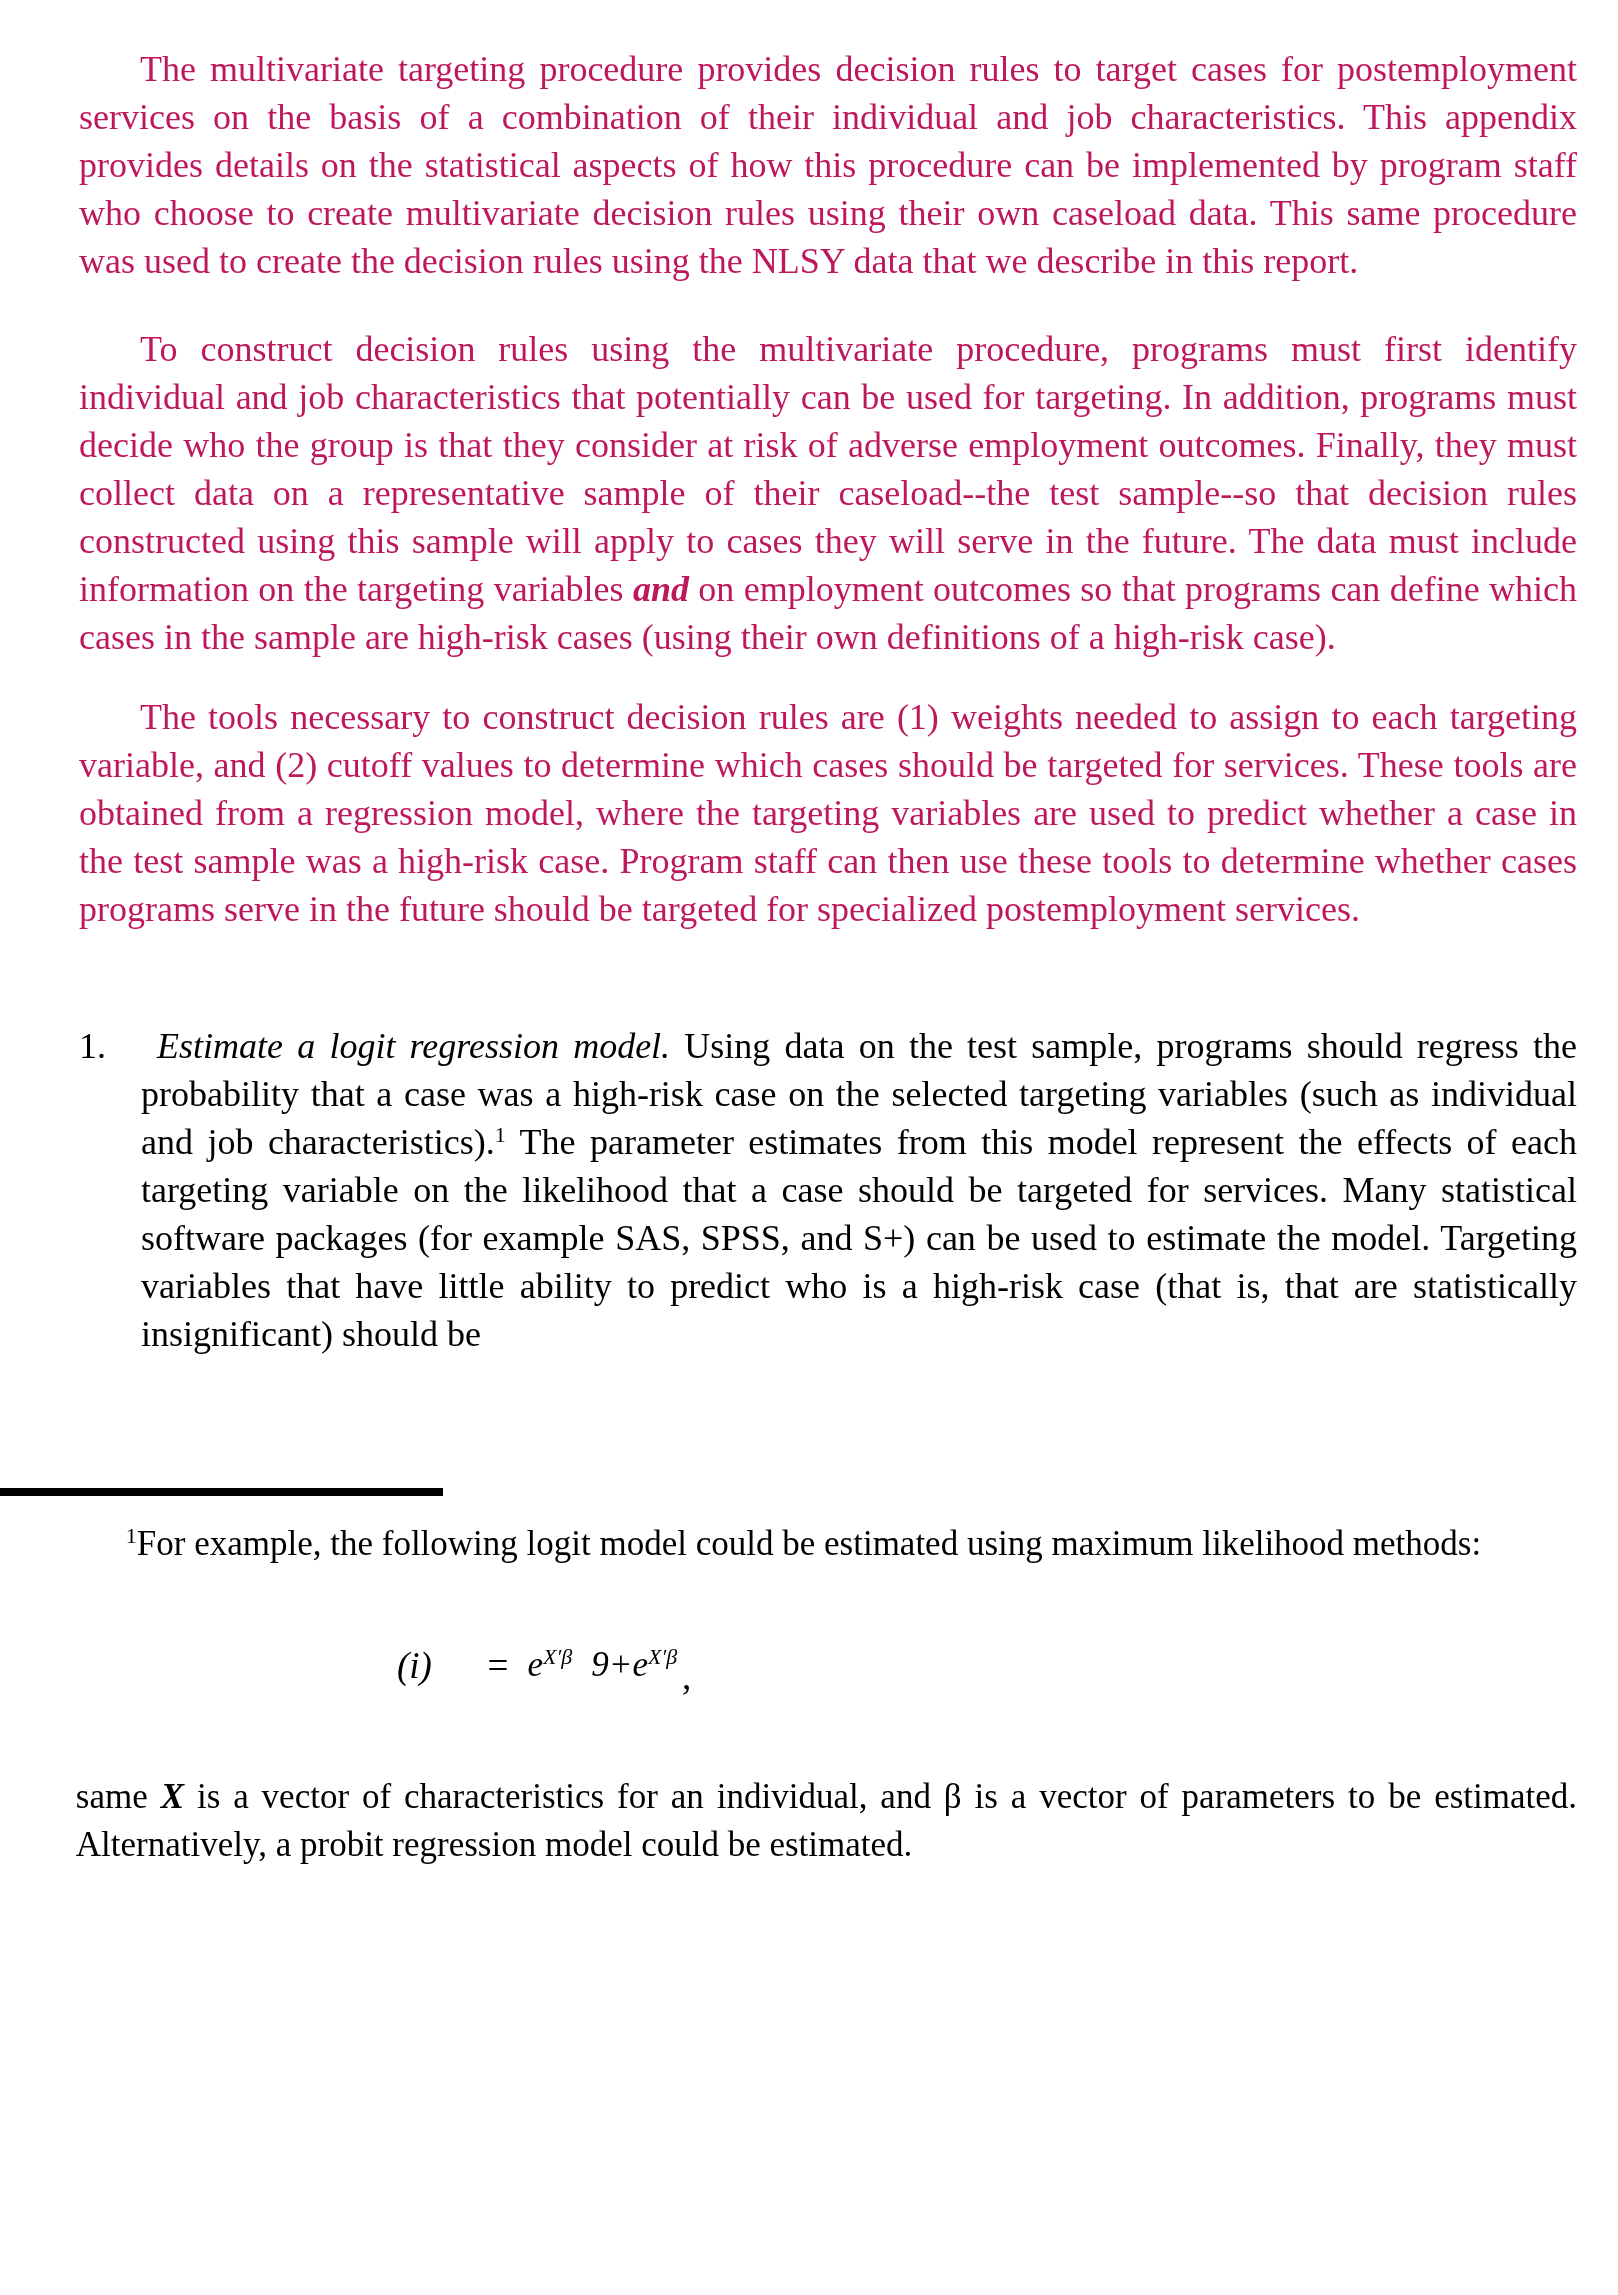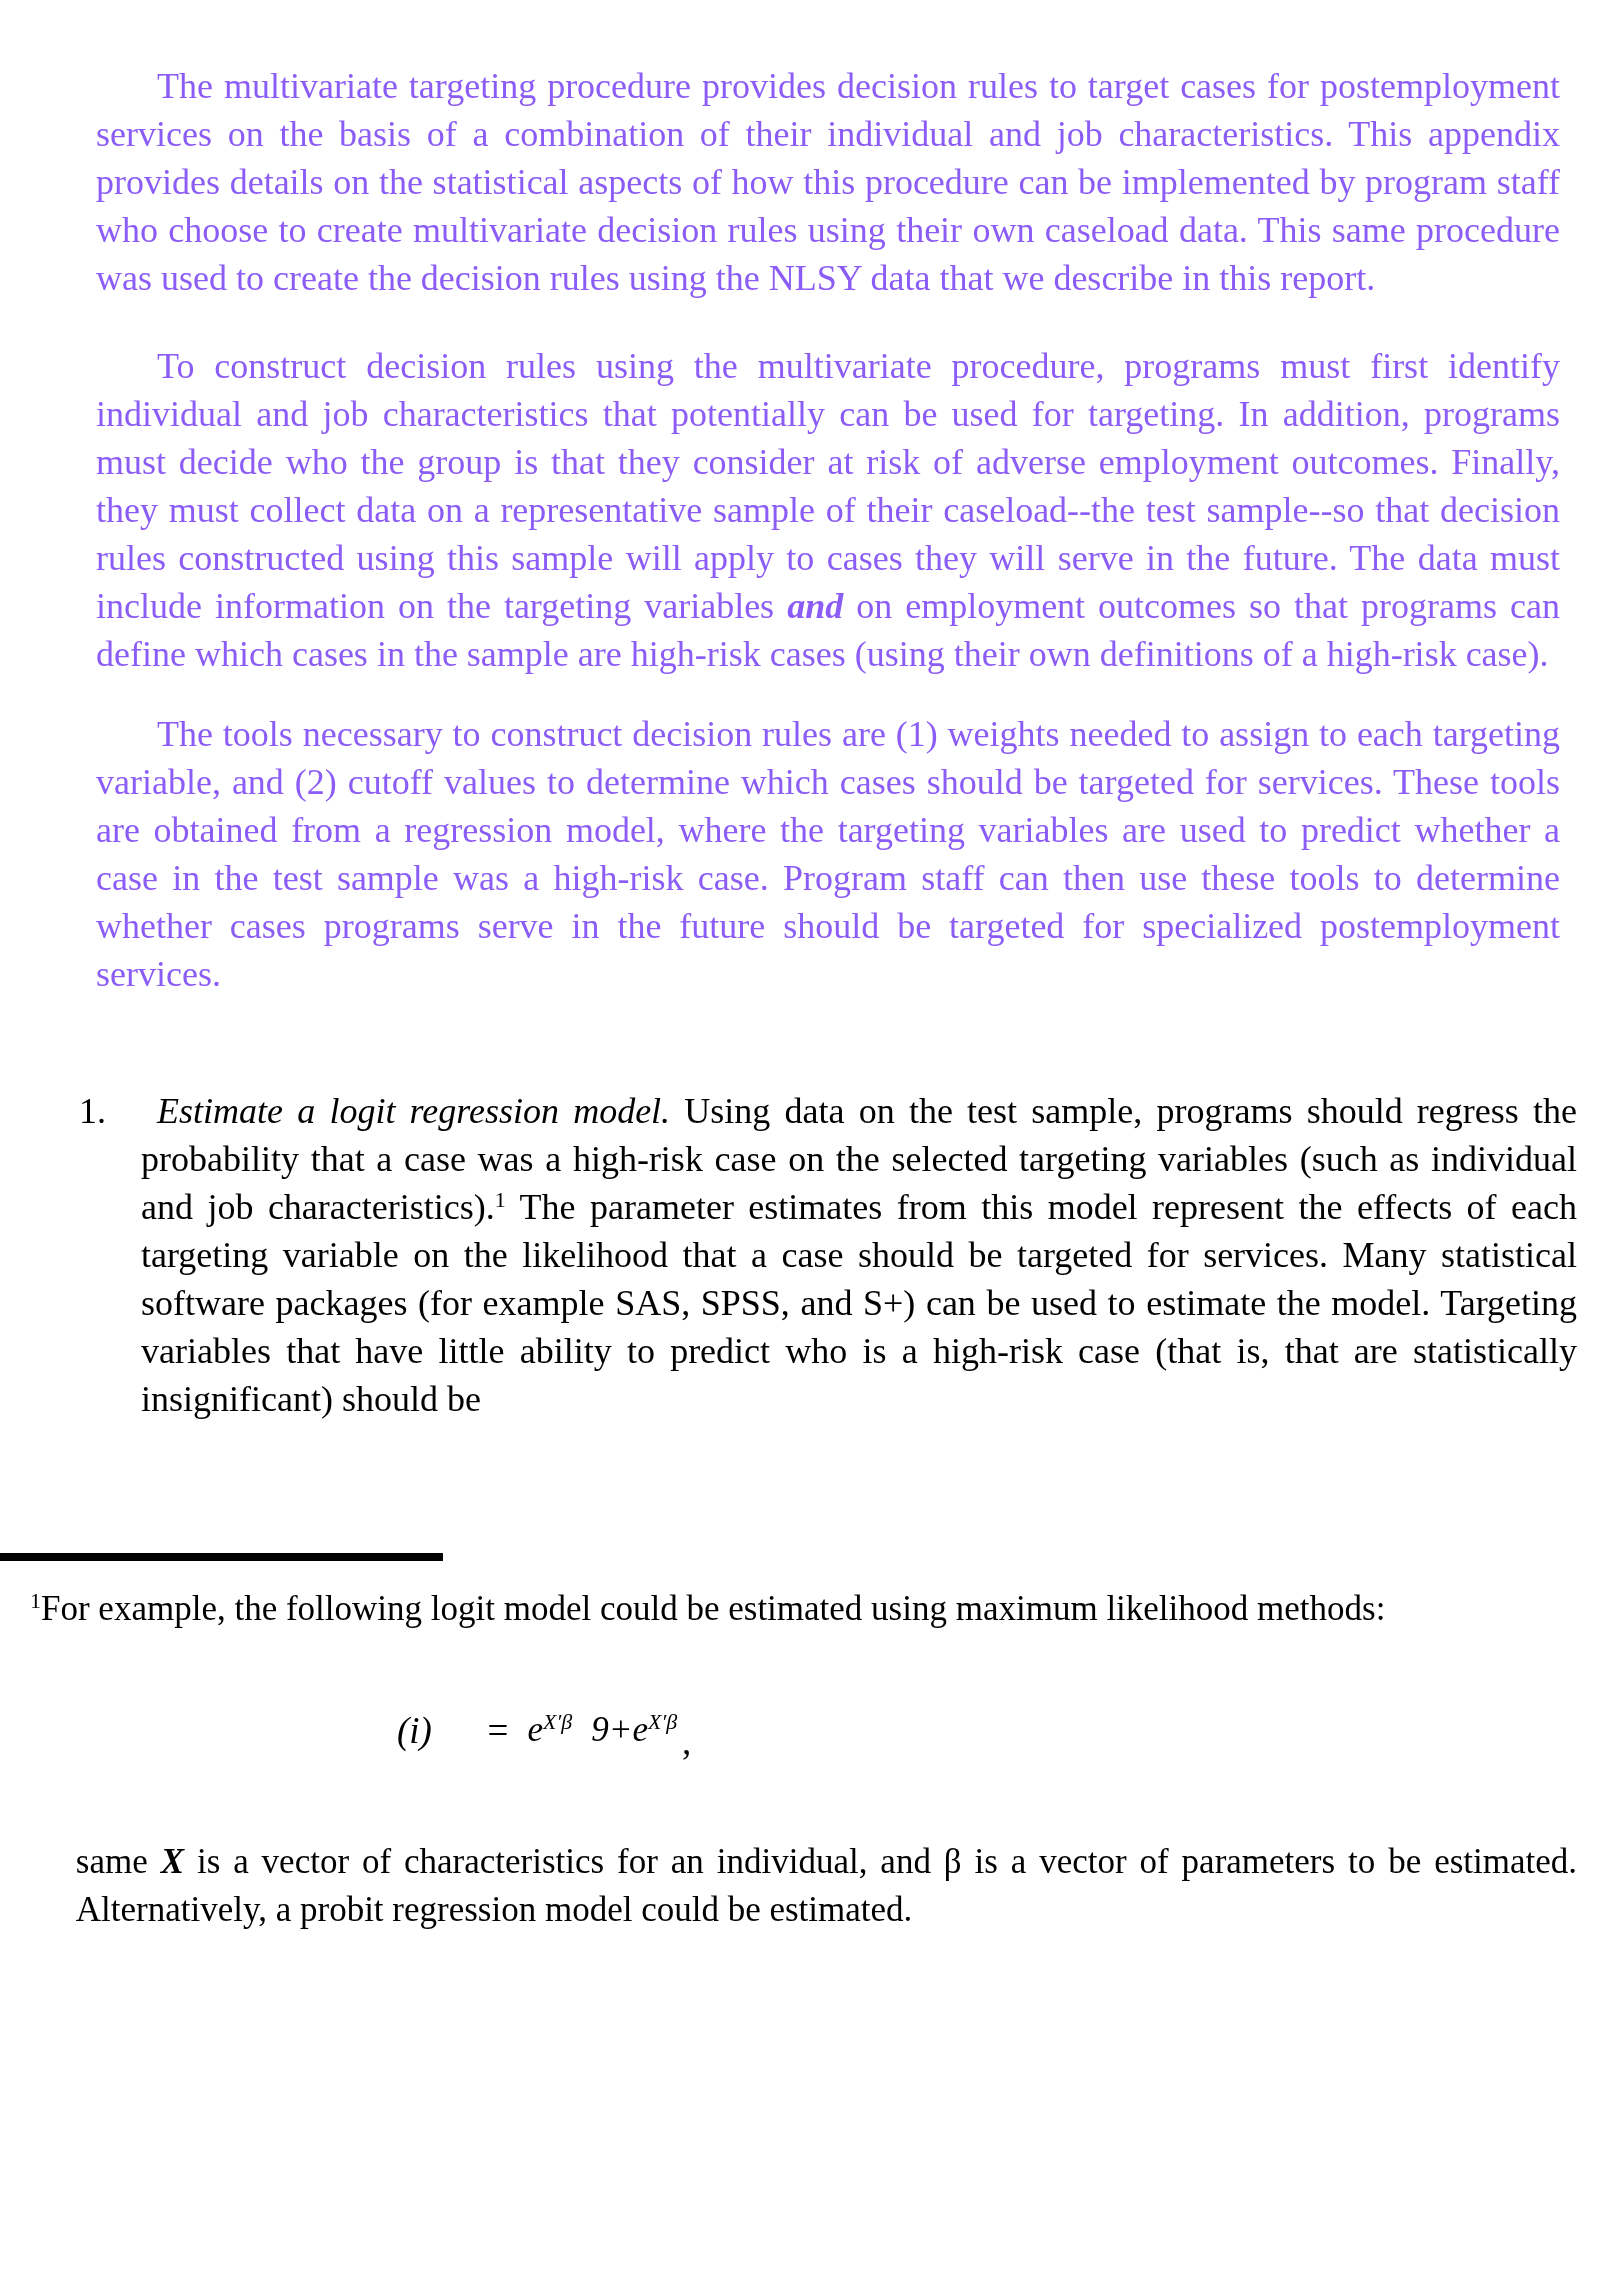--- a/index.html
+++ b/index.html
@@ -17,25 +17,25 @@
     overflow: hidden;
   }
   .content {
     position: absolute;
     left: 79px;
     top: 0;
     width: 1498px;
     padding-top: 45px;
   }
   .para {
-    margin: 17px;
+    margin: 0;
     font-size: 36px;
     line-height: 48px;
     text-align: justify;
-    color: #8b5cf6;
+    color: #be185d;
   }
   .indent { text-indent: 61px; }
   .p2 { margin-top: 40px; }
   .p3 { margin-top: 32px; }
   .p4 { margin-top: 45px; }
   .list-item {
     display: flex;
     margin-top: 89px;
   }
   .list-marker {
@@ -66,21 +66,21 @@
     margin-left: -79px;
     width: 443px;
     height: 8px;
     background: #000;
   }
   .fn-intro {
     margin: 24px 0 0 -49px;
     font-size: 35px;
     line-height: 48px;
     white-space: nowrap;
-    text-align: left;
+    text-align: center;
   }
   .equation {
     margin-top: 76px;
     margin-left: 318px;
     display: flex;
     align-items: center;
     font-style: italic;
     font-size: 37px;
   }
   .eq-label { margin-right: 38px; }

